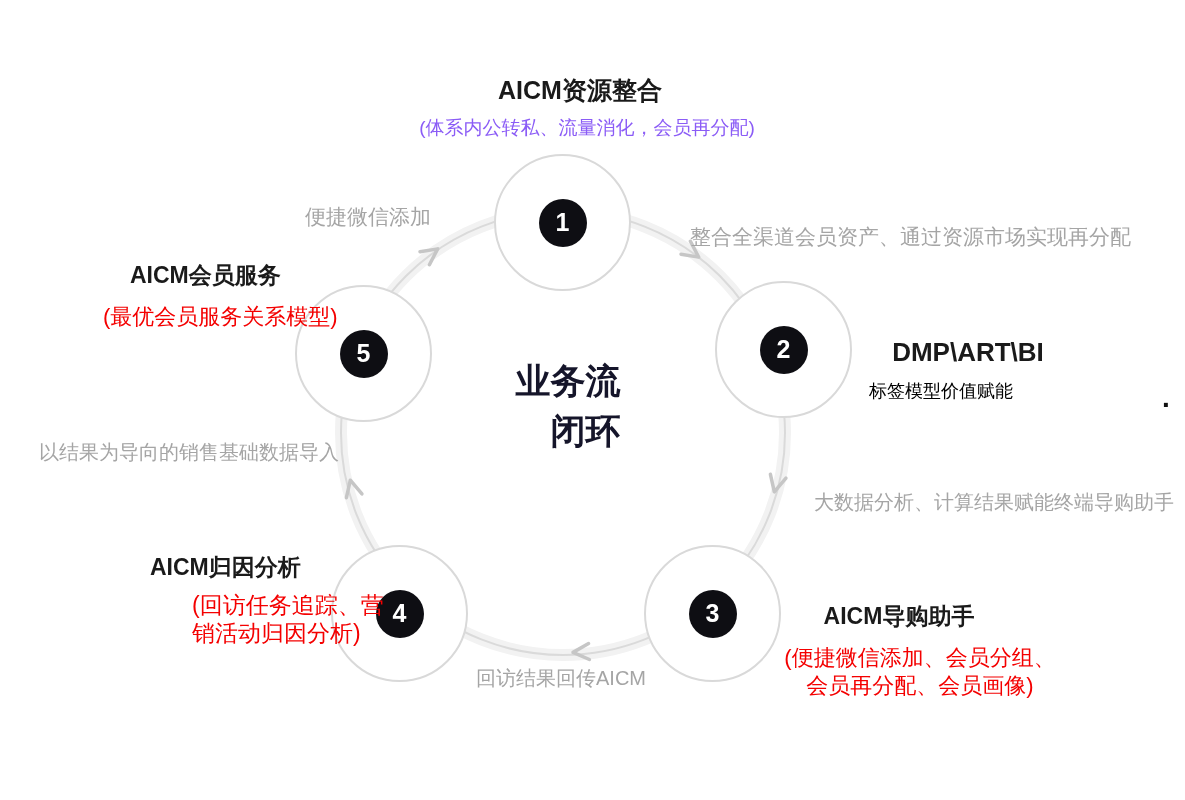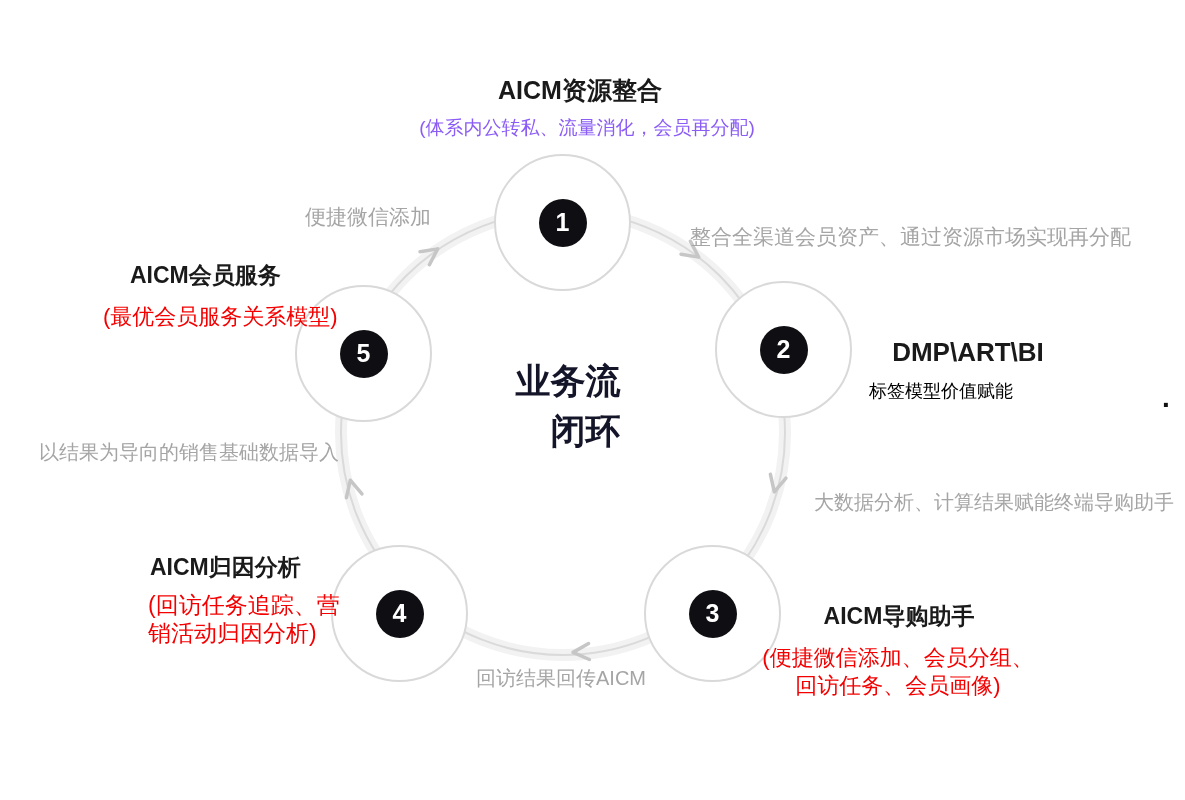--- a/index.html
+++ b/index.html
@@ -44,21 +44,21 @@
   .center-text {
     text-align: right;
     color: #15152a;
     font-weight: bold;
     font-size: 35px;
     line-height: 50px;
   }
   .center-text span { display: block; }
 
   .two-line { line-height: 28px; white-space: nowrap; }
-  .two-line span { display: block; }
+  .two-line span { display: block; margin-left: 44px; }
   .two-line.centered { text-align: center; }
 
   .stray-period { font-size: 28px; font-weight: bold; color: #111; line-height: 28px; }
 </style>
 </head>
 <body>
 
 <div class="stage">
 
   <svg class="ring-layer" width="1185" height="800" viewBox="0 0 1185 800">
@@ -106,21 +106,21 @@
 
   <div class="abs main-title cx" style="left:580px; top:74px;">AICM资源整合</div>
   <div class="abs main-sub cx" style="left:587px; top:115px;">(体系内公转私、流量消化，会员再分配)</div>
 
   <div class="abs cx" style="left:941px; top:337px; font-size:26px; font-weight:bold; color:#1a1a1a;margin-left:27px;">DMP\ART\BI</div>
   <div class="abs cx" style="left:941px; top:379px; font-size:18px; font-weight:normal; color:#000000;">标签模型价值赋能</div>
 
   <div class="abs t-step-title cx" style="left:899px; top:601px;">AICM导购助手</div>
   <div class="abs t-red two-line centered cx" style="left:898px; top:644px;">
     <span>(便捷微信添加、会员分组、</span>
-    <span>回访任务、会员画像)</span>
+    <span>会员再分配、会员画像)</span>
   </div>
 
   <div class="abs t-step-title" style="left:150px; top:552px;">AICM归因分析</div>
   <div class="abs t-red two-line" style="left:148px; top:591px; font-size:23px;">
     <span>(回访任务追踪、营</span>
     <span>销活动归因分析)</span>
   </div>
 
   <div class="abs t-step-title" style="left:130px; top:260px;">AICM会员服务</div>
   <div class="abs t-red" style="left:103px; top:302px;">(最优会员服务关系模型)</div>

